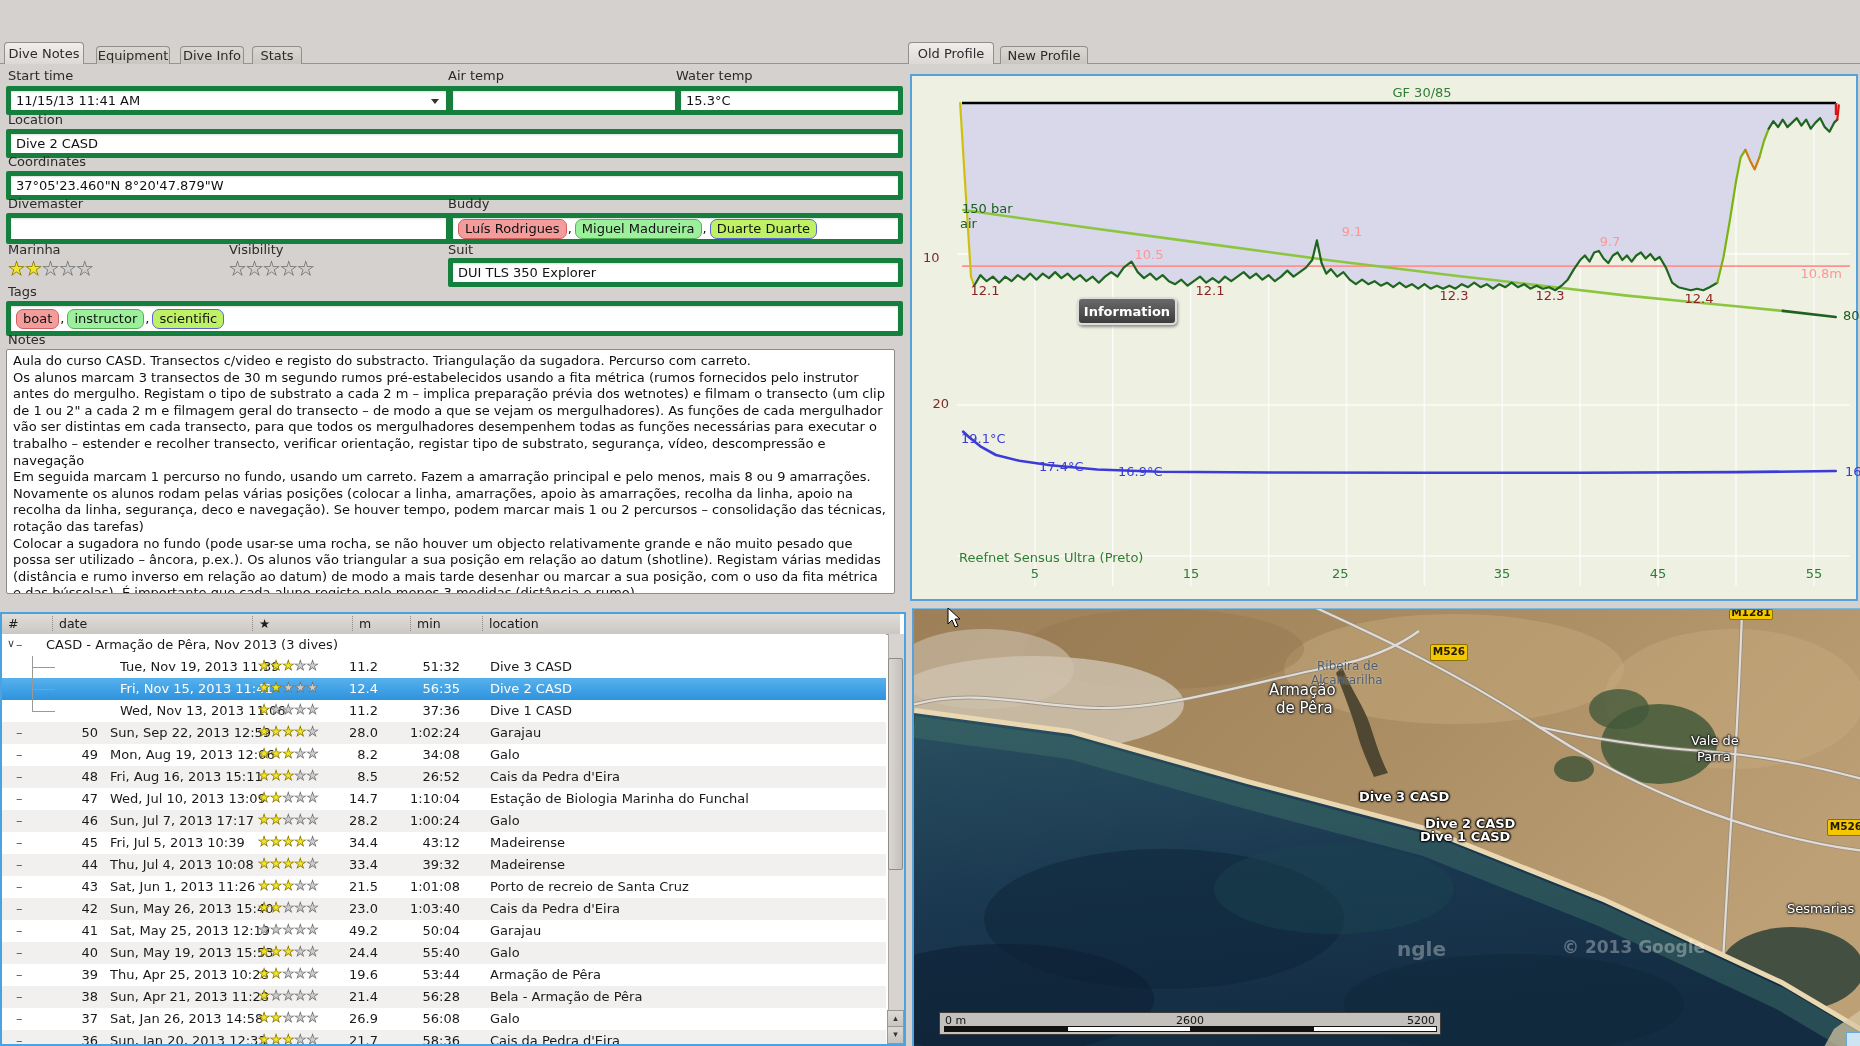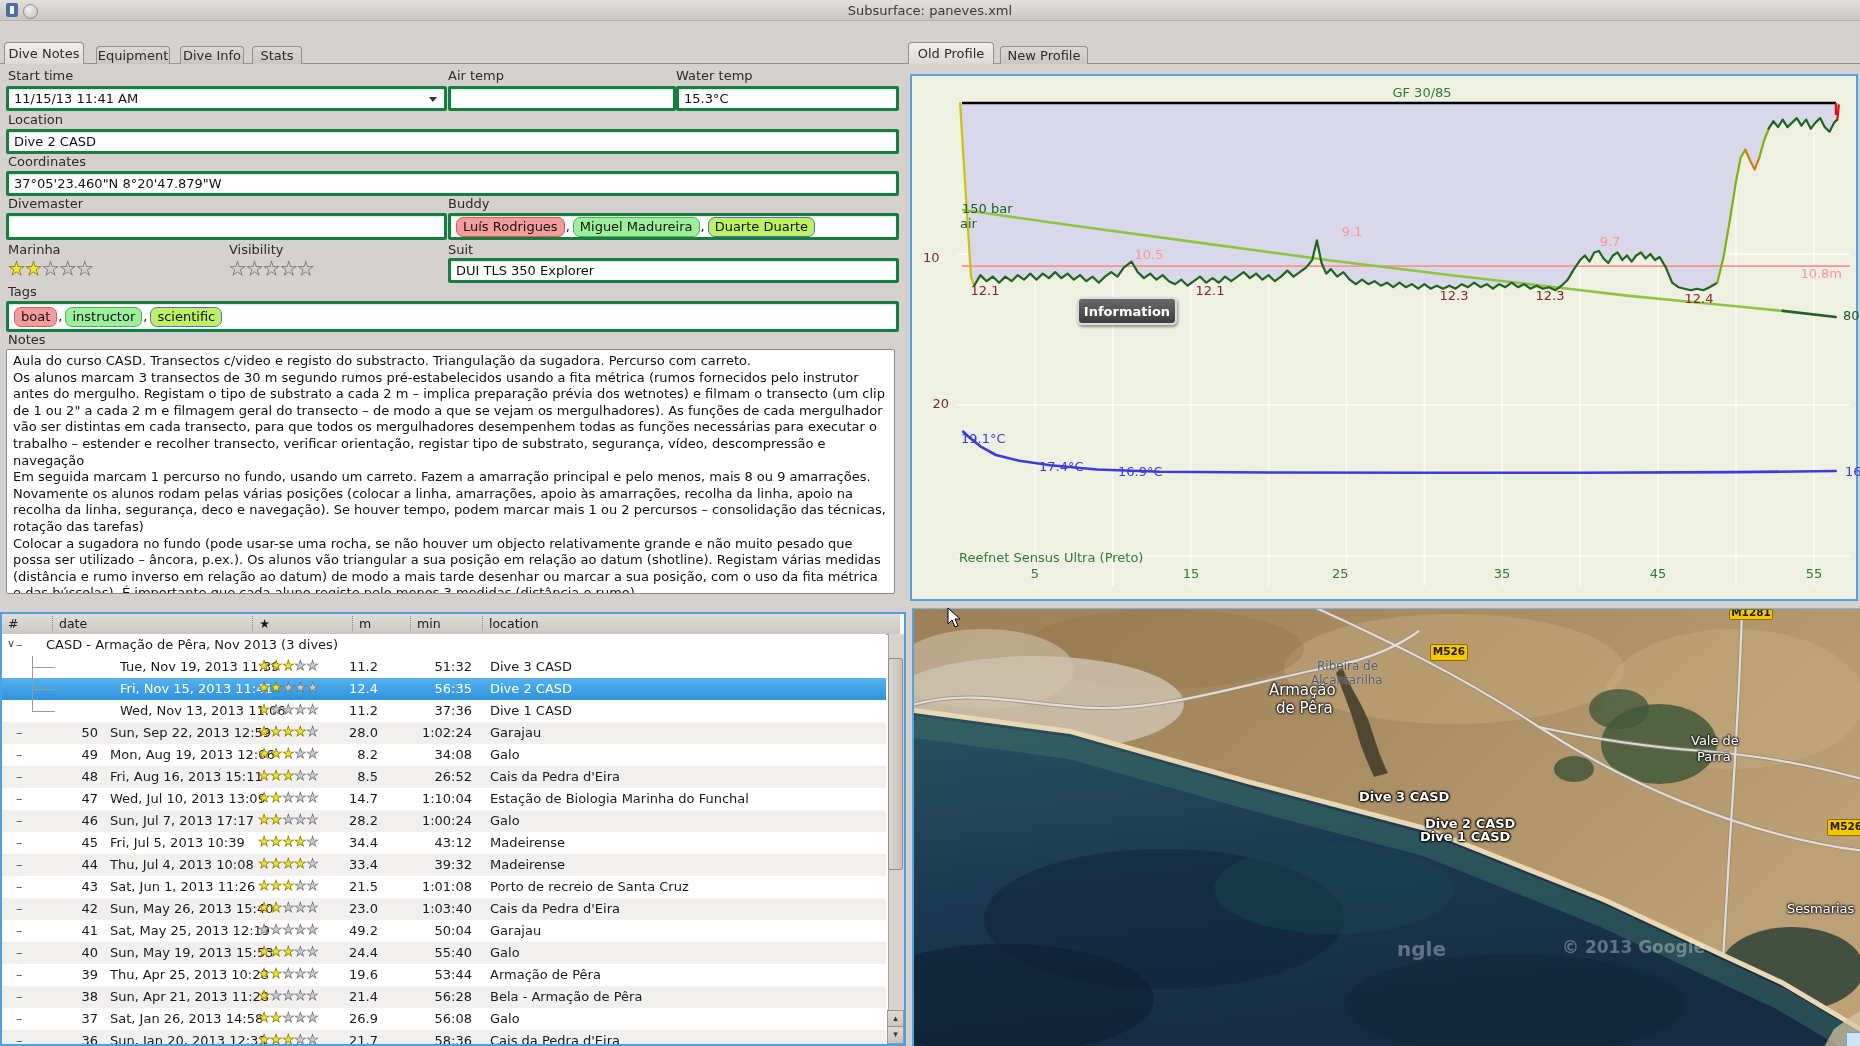--- a/index.html
+++ b/index.html
@@ -17,21 +17,21 @@
   .menubar{position:absolute;left:0;top:20px;width:1860px;height:22px}
   .mitem{position:absolute;top:3px;font-size:13px;color:#1c1c1c;padding:1px 4px}
   .mitem u{text-decoration:underline}
   .tabline{position:absolute;left:0;top:63px;width:1860px;height:1px;background:#98938e}
   .tab{position:absolute;top:46px;height:17px;background:linear-gradient(#dbd7d3,#c9c5c0);
     border:1px solid #948f8a;border-bottom:none;border-radius:4px 4px 0 0;font-size:13px;
     display:flex;align-items:center;justify-content:center;color:#2b2b2b;z-index:3}
   .tab.active{top:42px;height:21px;background:linear-gradient(#f0eeec,#dcd9d5);z-index:4}
   
   .lbl{position:absolute;font-size:13px;color:#2b2b2b;white-space:nowrap}
-  .input{position:absolute;background:#fff;border:3px solid #15803d;border-radius:2px;
+  .input{position:absolute;background:#fff;border:5px solid #15803d;border-radius:2px;
     font-size:13px;color:#111;padding:0 5px;display:flex;align-items:center;
     box-shadow:inset 0 1px 2px rgba(0,0,0,.14);white-space:nowrap;overflow:hidden}
   .combo-arrow{position:absolute;right:7px;top:8px;width:0;height:0;
     border-left:4px solid transparent;border-right:4px solid transparent;border-top:5px solid #333}
   .pill{display:inline-block;border-radius:7px;padding:0 6px;margin-right:1px;font-size:13px;line-height:18px}
   .pill.red{background:#f49c9c;border:1px solid #cf6060}
   .pill.green{background:#9cf09c;border:1px solid #54b054}
   .pill.blue{background:#bef264;border:1px solid #5a68d6}
   .comma{font-size:13px;margin-right:3px}
   .stars{white-space:nowrap}
@@ -49,21 +49,21 @@
     background:linear-gradient(#e0dcd8,#cbc7c2);border-bottom:1px solid #a09b95;font-size:12.5px;color:#1b1b1b}
   #dlheader span{position:absolute;top:2px}
   .hsep{border-left:1px dotted #8f8a84;padding-left:6px}
   .triprow{position:absolute;left:0;top:20px;width:884px;height:22px;font-size:13px;color:#1a1a1a;background:#fff}
   .drow{position:absolute;left:0;width:884px;height:22px;font-size:13px;color:#1a1a1a;background:#fff}
   .drow.alt{background:#f1f0ee}
   .drow.selected{background:linear-gradient(#57b2ed,#2e92dd);color:#fff}
   .c{position:absolute;top:3px;white-space:nowrap}
   .c.num{left:40px;width:56px;text-align:right}
   .c.m{left:330px;width:46px;text-align:right}
-  .c.min{left:378px;width:92px;text-align:right}
+  .c.min{left:366px;width:92px;text-align:right}
   .c.loc{left:488px}
   .dash{position:absolute;left:14px;top:3px;color:#555}
   .tl{position:absolute;left:30px;top:0;width:22px;height:11px;border-left:1px solid #999;border-bottom:1px solid #999}
   .tl.cont{top:11px;height:11px;border-bottom:none}
   
   .sbtrack{position:absolute;right:0;top:20px;width:15px;height:410px;background:#d7d3cf;border-left:1px solid #aaa5a0}
   .sbthumb{position:absolute;right:1px;top:24px;width:13px;height:210px;background:linear-gradient(90deg,#dad6d2,#c4c0bb);
     border:1px solid #8f8b86;border-radius:2px}
   .sbbtn{position:absolute;right:0;width:15px;height:16px;background:linear-gradient(#dcd8d4,#c7c3be);
     border:1px solid #9b968f;font-size:9px;color:#333;text-align:center;line-height:15px}
@@ -102,25 +102,20 @@
   .seg{position:absolute;top:13px;height:4px;border:1px solid #111}
   .cursor{position:absolute;left:947px;top:607px;z-index:20}
   .rcorner{position:absolute;left:1846px;top:1032px;width:14px;height:14px;z-index:8;
     background:#cfe4f2;border:1px solid #6aa8d8}
 </style>
 </head>
 <body>
 
 <div id="app">
 
-  <div class="titlebar">
-    <div class="appicon"></div>
-    <div class="titlebtn"></div>
-    <div class="wtitle">Subsurface: paneves.xml</div>
-  </div>
 
 
   <div class="tabline"></div>
 
   <div class="tab active" style="left:4px;width:78px">Dive Notes</div>
   <div class="tab" style="left:96px;width:72px">Equipment</div>
   <div class="tab" style="left:180px;width:62px">Dive Info</div>
   <div class="tab" style="left:252px;width:48px">Stats</div>
 
   <div class="tab active" style="left:908px;width:84px">Old Profile</div>
@@ -486,19 +481,28 @@
     <div class="roadbadge" style="left:815px;top:0px;width:42px;height:9px;overflow:hidden;line-height:4px">M1281</div>
     <div class="maplabel small" style="left:777px;top:124px">Vale de</div>
     <div class="maplabel small" style="left:783px;top:140px">Parra</div>
     <div class="roadbadge" style="left:913px;top:210px;width:36px;height:15px">M526</div>
     <div class="maplabel small" style="left:873px;top:292px">Sesmarias</div>
     <div class="divesite" style="left:445px;top:180px">Dive 3 CASD</div>
     <div class="divesite" style="left:511px;top:207px">Dive 2 CASD</div>
     <div class="divesite" style="left:506px;top:220px">Dive 1 CASD</div>
     <div class="watermark" style="left:483px;top:328px;font-size:20px">ngle</div>
     <div class="watermark" style="left:648px;top:328px">© 2013 Google</div>
+    <div id="scalebar">
+      <span class="sl">0 m</span>
+      <span class="sm">2600</span>
+      <span class="sr">5200</span>
+      <span class="seg" style="left:4px;width:122px;background:#111"></span>
+      <span class="seg" style="left:127px;width:122px;background:#fff"></span>
+      <span class="seg" style="left:250px;width:122px;background:#111"></span>
+      <span class="seg" style="left:373px;width:122px;background:#fff"></span>
+    </div>
   </div>
 
   <svg class="cursor" width="16" height="22">
     <polygon points="1,1 1,17 5,13 8,20 11,19 8,12 13,12" fill="#fff" stroke="#000" stroke-width="1"></polygon>
   </svg>
   <div class="rcorner"></div>
 </div>
 
 </body></html>

